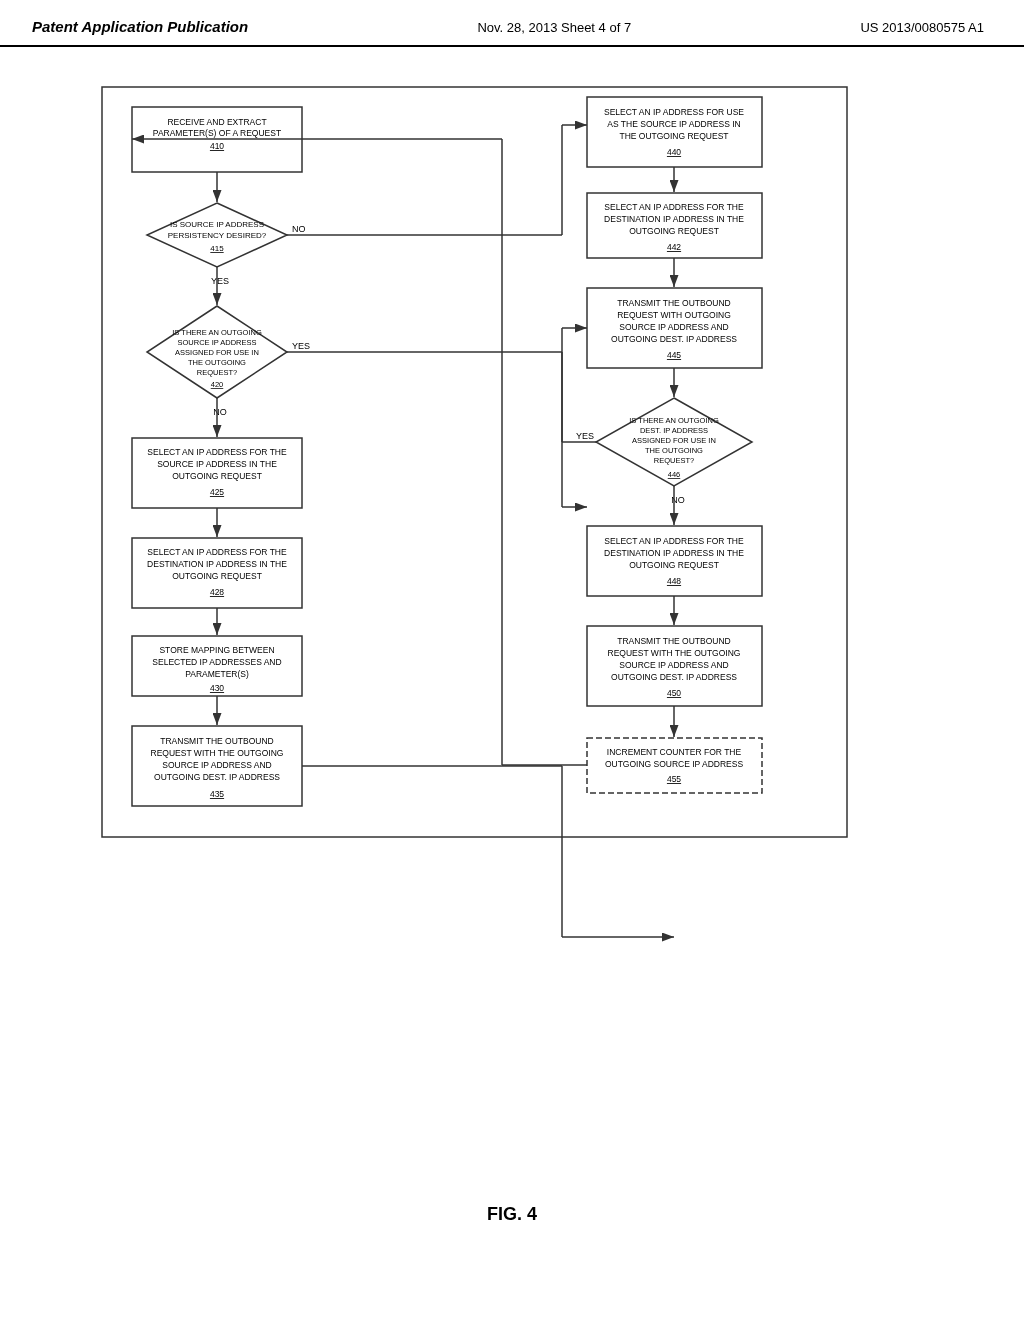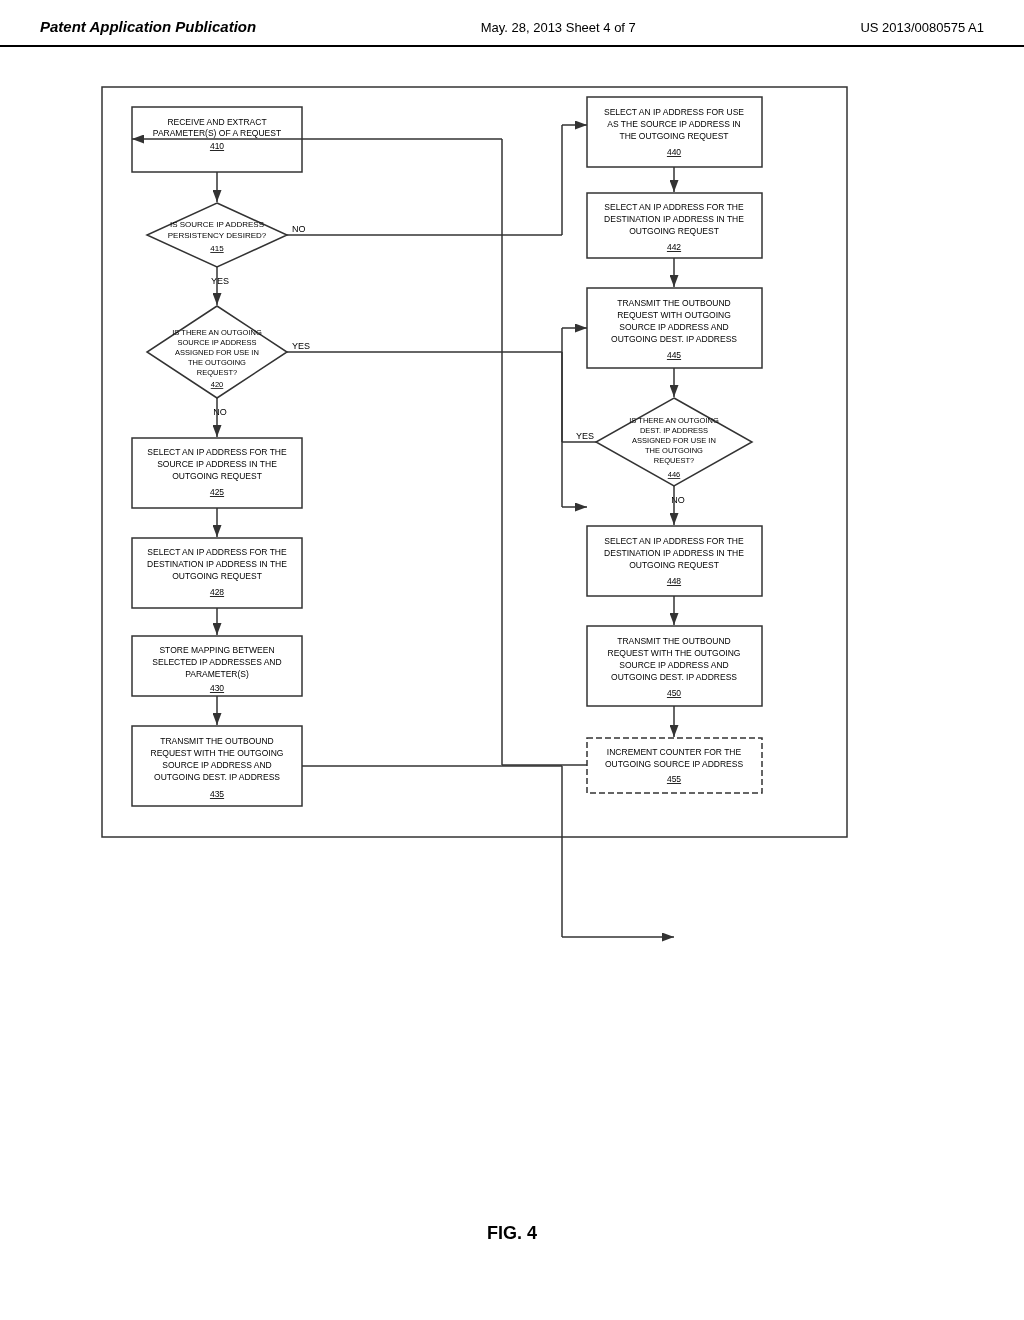--- a/index.html
+++ b/index.html
@@ -9,21 +9,21 @@
       width: 1024px;
       min-height: 1320px;
       position: relative;
     }
 
     
     .header {
       display: flex;
       justify-content: space-between;
       align-items: baseline;
-      padding: 18px 40px 10px 40px;
+      padding: 18px 40px 10px 32px;
       border-bottom: 2px solid #000;
     }
     .header-left {
       font-size: 15px;
       font-weight: bold;
       font-style: italic;
     }
     .header-center {
       font-size: 13px;
     }
@@ -37,35 +37,35 @@
       position: relative;
       width: 100%;
       padding: 30px 60px;
     }
 
     
     .fig-caption {
       text-align: center;
       font-size: 18px;
       font-weight: bold;
-      margin-top: 36px;
+      margin-top: 17px;
     }
 
     
     .flowchart-svg {
       display: block;
       margin: 0 auto;
     }
   </style>
 </head>
 <body>
 
 <div class="header">
   <span class="header-left">Patent Application Publication</span>
-  <span class="header-center">May. 28, 2013  Sheet 4 of 7</span>
+  <span class="header-center">Nov. 28, 2013  Sheet 4 of 7</span>
   <span class="header-right">US 2013/0080575 A1</span>
 </div>
 
 <div class="diagram-area">
   <svg class="flowchart-svg" width="880" height="1080" viewBox="0 0 880 1080">
 
     <defs>
       <marker id="arrowhead" markerWidth="8" markerHeight="6" refX="8" refY="3" orient="auto">
         <polygon points="0 0, 8 3, 0 6" fill="#333"></polygon>
       </marker>

